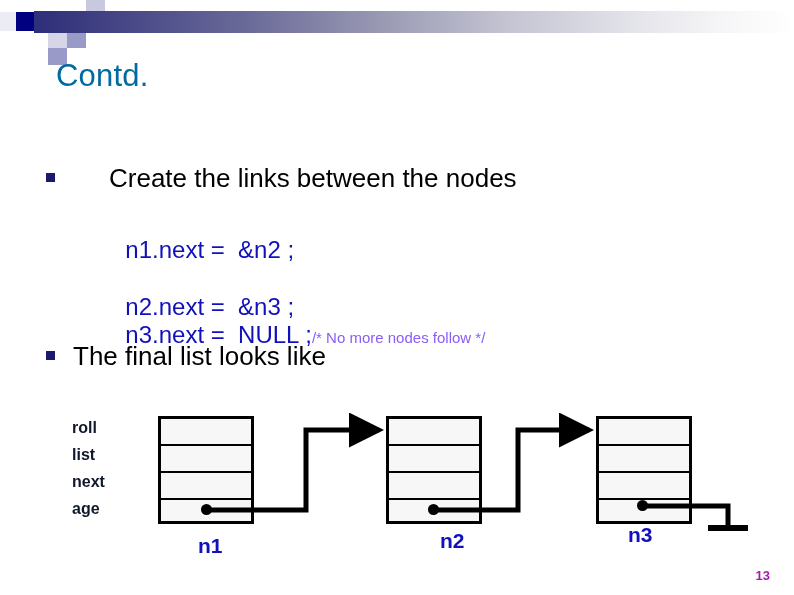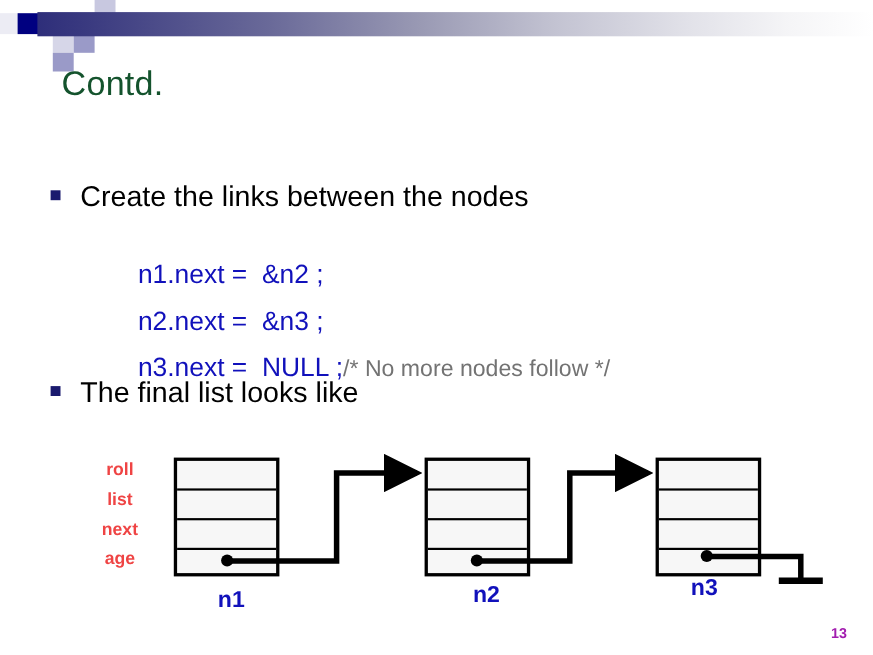--- a/index.html
+++ b/index.html
@@ -28,21 +28,21 @@
     left: 34px; top: 11px;
     width: 760px; height: 22px;
     background: linear-gradient(to right, #2e2e7a 0%, #3a3a80 6%, #6a6a99 28%, #9a9ab4 46%, #c3c3d2 62%, #e2e2e9 78%, #f5f5f7 90%, #ffffff 100%);
   }
 
   
   #page-title {
     position: absolute;
     left: 56px; top: 58px;
     font-size: 31px;
-    color: #14532d;
+    color: #0369a1;
     letter-spacing: 0.2px;
   }
 
   
   .bullet-row {
     position: absolute;
     display: flex;
     align-items: baseline;
   }
   .bullet-mark {
@@ -53,45 +53,45 @@
     position: relative;
     top: -5px;
     flex: 0 0 auto;
   }
   .bullet-text {
     font-size: 26px;
     color: #000000;
     white-space: pre;
   }
 
-  #bullet-create-links { left: 46px; top: 163px; }
+  #bullet-create-links { left: 46px; top: 163px; gap: 36px; }
   #bullet-final-list   { left: 46px; top: 341px; }
 
   .code-line {
     position: absolute;
     font-size: 24px;
     color: #1111bb;
     white-space: pre;
   }
   #code-line-1 { left: 112px; top: 208px; }
-  #code-line-2 { left: 112px; top: 251px; }
+  #code-line-2 { left: 112px; top: 265px; }
   #code-line-3 { left: 112px; top: 293px; }
 
   .code-comment {
-    color: #737373;
-    font-size: 21px;
+    color: #8b5cf6;
+    font-size: 15px;
   }
   .field-labels {
     position: absolute;
     left: 72px; top: 414px;
     width: 74px;
-    text-align: center;
+    text-align: left;
     font-size: 16px;
     font-weight: bold;
-    color: #ef4444;
+    color: #0f172a;
     line-height: 27px;
   }
   .node-box {
     position: absolute;
     top: 416px;
     width: 96px;
     height: 108px;
     border: 3px solid #000000;
     background: #f7f7f7;
     box-sizing: border-box;
@@ -108,21 +108,21 @@
   #node-box-n2 { left: 386px; }
   #node-box-n3 { left: 596px; }
 
   .node-label {
     position: absolute;
     font-size: 21px;
     font-weight: bold;
     color: #1111bb;
   }
   #node-label-n1 { left: 198px; top: 534px; }
-  #node-label-n2 { left: 430px; top: 529px; }
+  #node-label-n2 { left: 440px; top: 529px; }
   #node-label-n3 { left: 628px; top: 523px; }
 
   
   .ptr-dot {
     position: absolute;
     width: 11px; height: 11px;
     border-radius: 50%;
     background: #000000;
   }
   #ptr-dot-n1 { left: 201px; top: 504px; }

